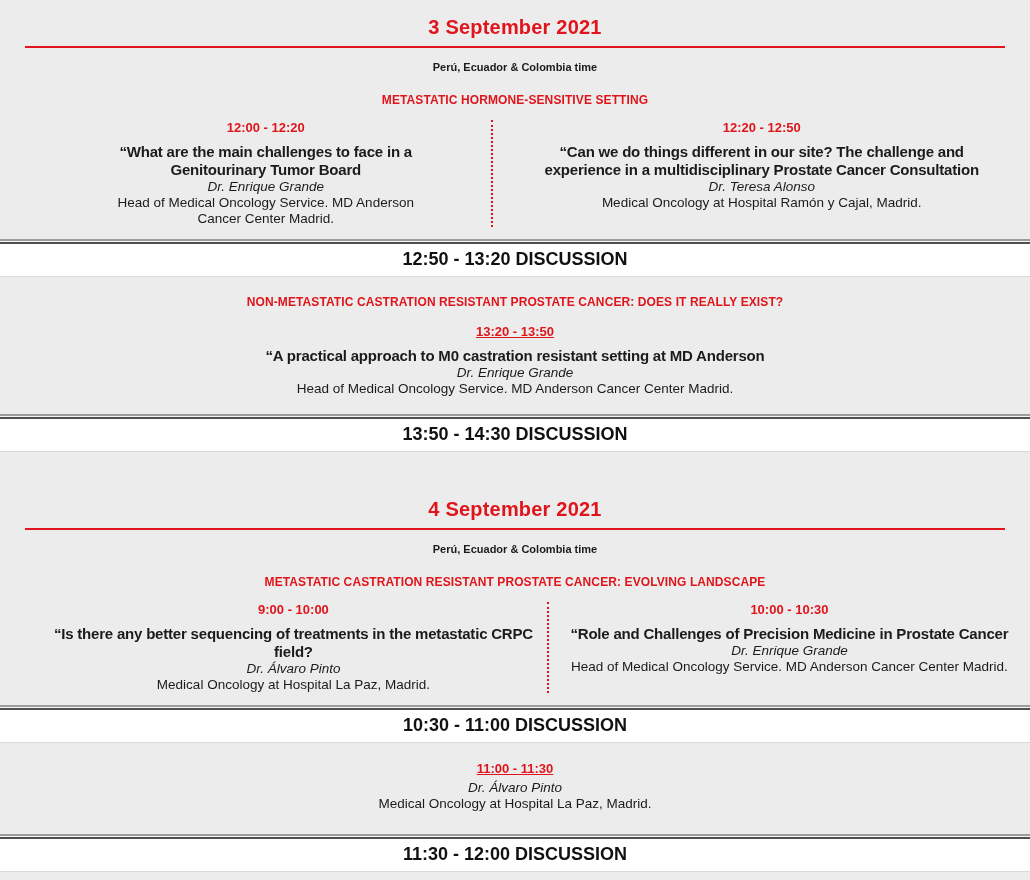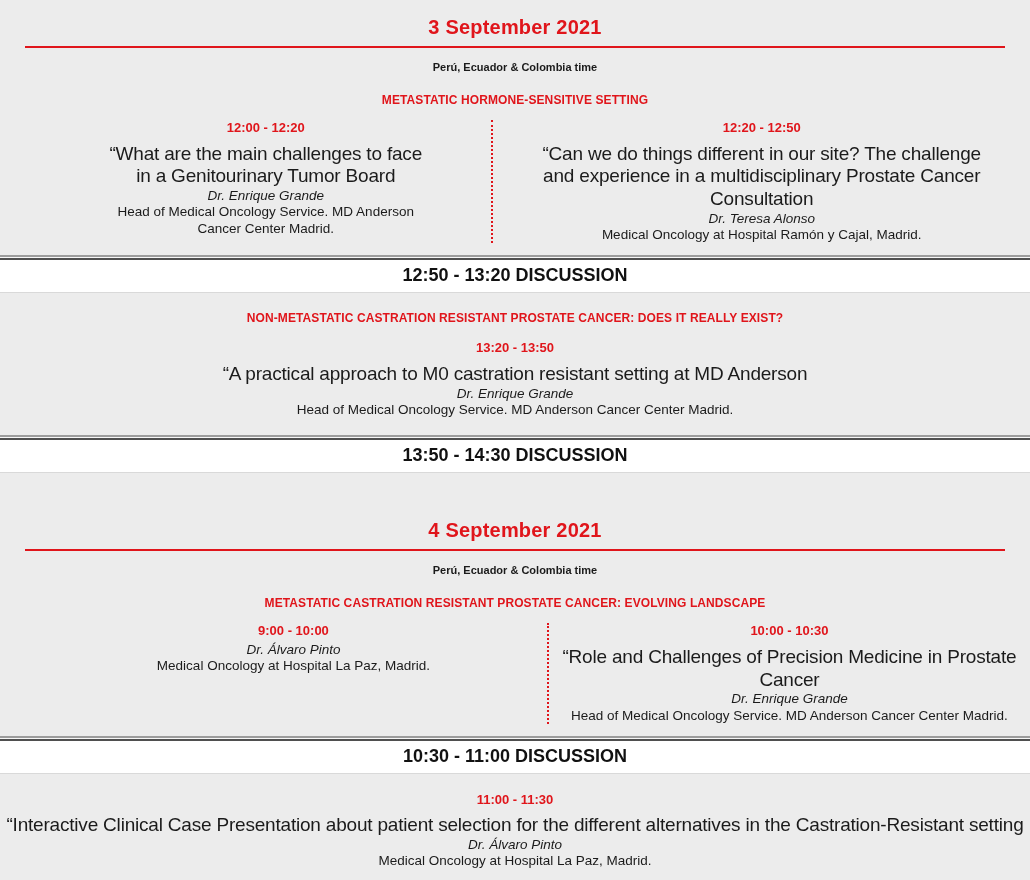--- a/index.html
+++ b/index.html
@@ -32,26 +32,26 @@
   .cols-d2 .col-l{width:51.2%;}
   .cols-d2 .col-r{width:48.8%;border-left:2px dotted var(--text-red,#e0151b);}
   .col{box-sizing:border-box;padding:0 6px;}
   .inner{margin:0 auto;text-align:center;line-height:1.2;}
   .cols-d1 .col-l .inner{max-width:322px;}
   .cols-d1 .col-r .inner{max-width:442px;}
   .cols-d2 .col-l .inner{max-width:500px;}
   .cols-d2 .col-r .inner{max-width:470px;}
 
   .time{font-size:13px;font-weight:bold;color:var(--text-red,#e0151b);margin-bottom:3px;}
-  .talk{font-size:19px;font-weight:normal;letter-spacing:-.2px;margin-top:7px;}
+  .talk{font-size:15px;font-weight:bold;letter-spacing:-.2px;margin-top:7px;}
   .speaker{font-size:13.5px;font-style:italic;}
   .affil{font-size:13.5px;}
 
   .single{margin-top:15px;margin-bottom:17px;text-align:center;line-height:1.2;}
-  .single .time{margin-bottom:3px;}
+  .single .time{margin-bottom:3px;text-decoration:underline;}
   .day2 .single{margin-top:18px;margin-bottom:22px;}
 
   .disc{width:100%;}
   .disc-top{
     height:5px;
     background:linear-gradient(to bottom,
       var(--bar-border-light,#9c9c9c) 0,var(--bar-border-light,#9c9c9c) 2px,
       #f7f7f7 2px,#f7f7f7 3px,
       var(--bar-border-dark,#4f4f4f) 3px,var(--bar-border-dark,#4f4f4f) 5px);
   }
@@ -138,20 +138,21 @@
     <h1 class="day-title">4 September 2021</h1>
     <div class="red-rule"></div>
     <div class="tz">Perú, Ecuador &amp; Colombia time</div>
 
     <h2 class="sec-head">METASTATIC CASTRATION RESISTANT PROSTATE CANCER: EVOLVING LANDSCAPE</h2>
 
     <div class="cols cols-d2">
       <div class="col col-l">
         <div class="inner">
           <div class="time">9:00 - 10:00</div>
+          <div class="talk">“Is there any better sequencing of treatments in the metastatic CRPC field?</div>
           <div class="speaker">Dr. Álvaro Pinto</div>
           <div class="affil">Medical Oncology at Hospital La Paz, Madrid.</div>
         </div>
       </div>
       <div class="col col-r">
         <div class="inner">
           <div class="time">10:00 - 10:30</div>
           <div class="talk">“Role and Challenges of Precision Medicine in Prostate Cancer</div>
           <div class="speaker">Dr. Enrique Grande</div>
           <div class="affil">Head of Medical Oncology Service. MD Anderson Cancer Center Madrid.</div>
@@ -159,21 +160,20 @@
       </div>
     </div>
 
     <div class="disc">
       <div class="disc-top"></div>
       <div class="disc-body">10:30 - 11:00 DISCUSSION</div>
     </div>
 
     <div class="single">
       <div class="time">11:00 - 11:30</div>
-      <div class="talk">“Interactive Clinical Case Presentation about patient selection for the different alternatives in the Castration-Resistant setting</div>
       <div class="speaker">Dr. Álvaro Pinto</div>
       <div class="affil">Medical Oncology at Hospital La Paz, Madrid.</div>
     </div>
 
     <div class="disc">
       <div class="disc-top"></div>
       <div class="disc-body">11:30 - 12:00 DISCUSSION</div>
     </div>
   </section>
 

